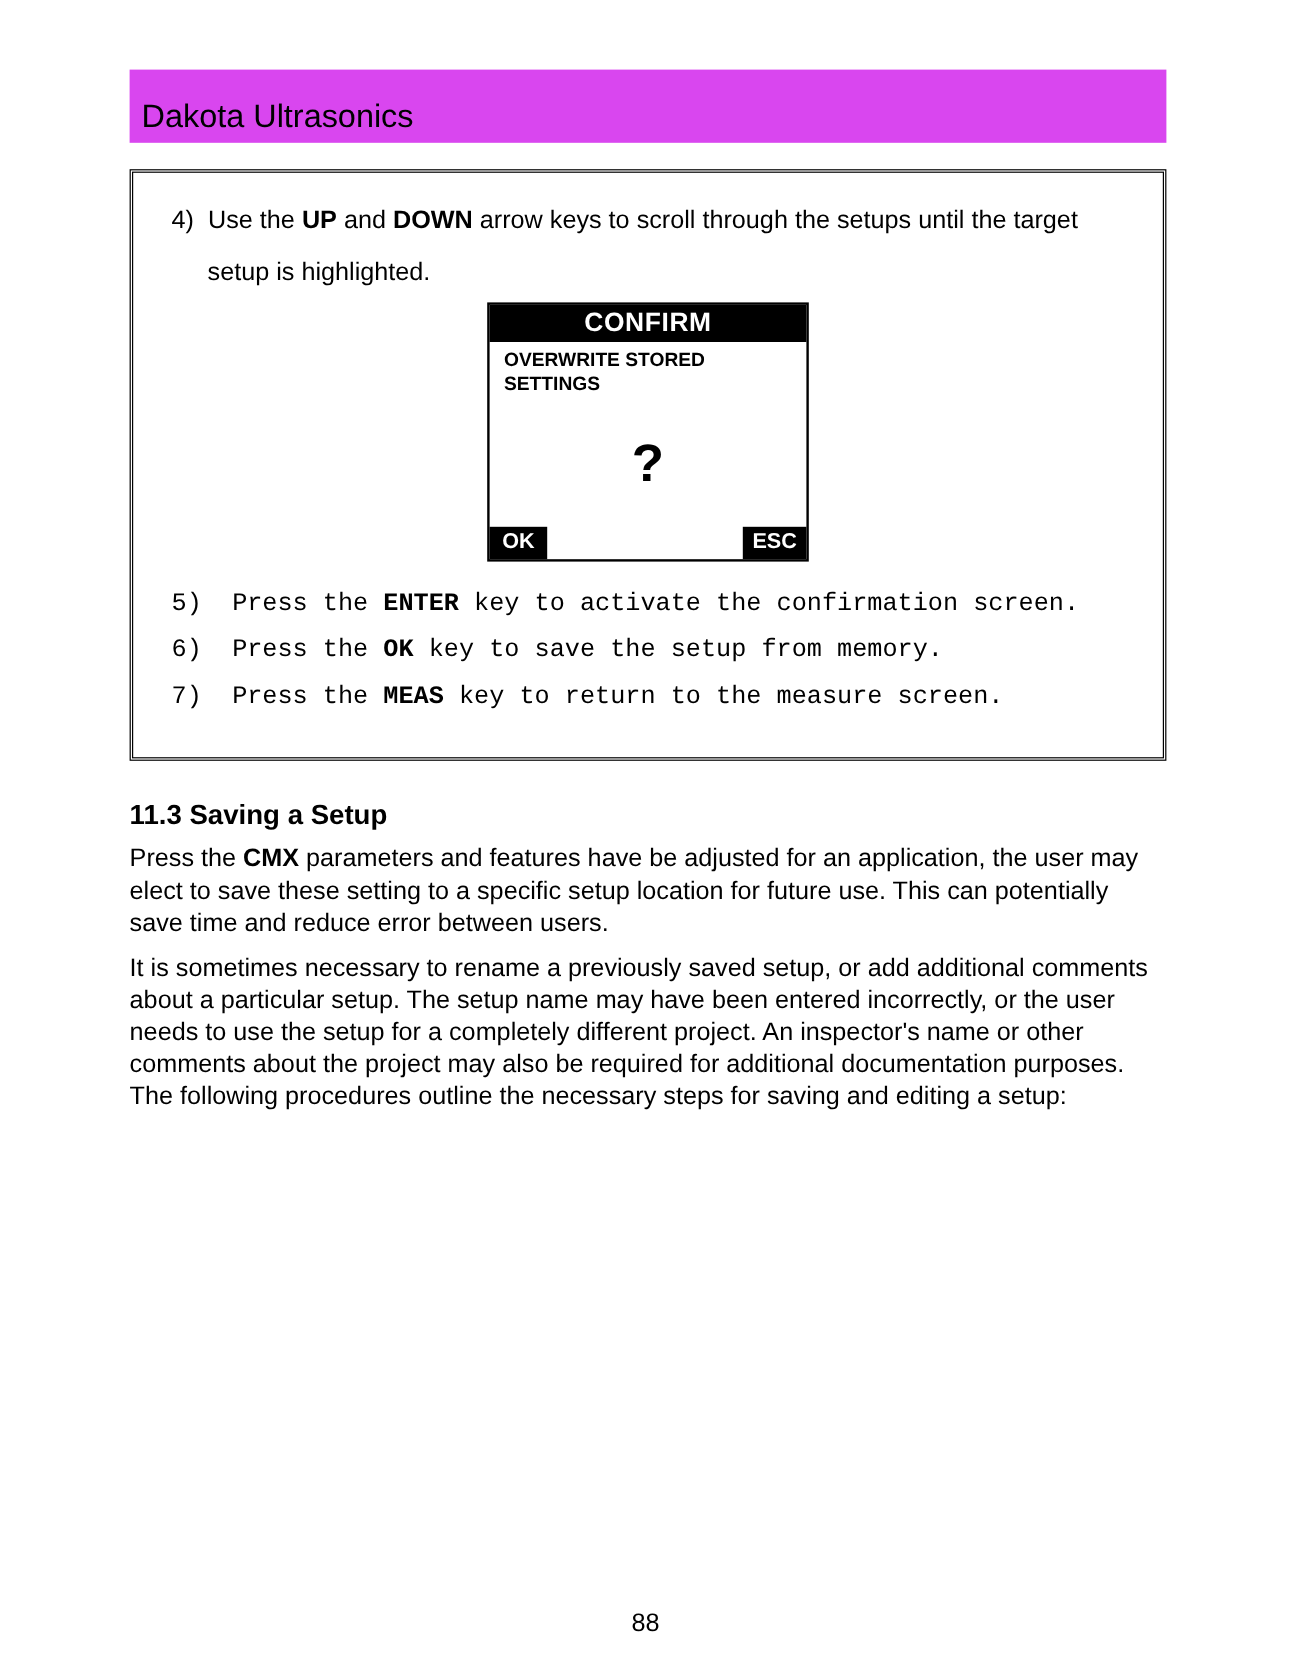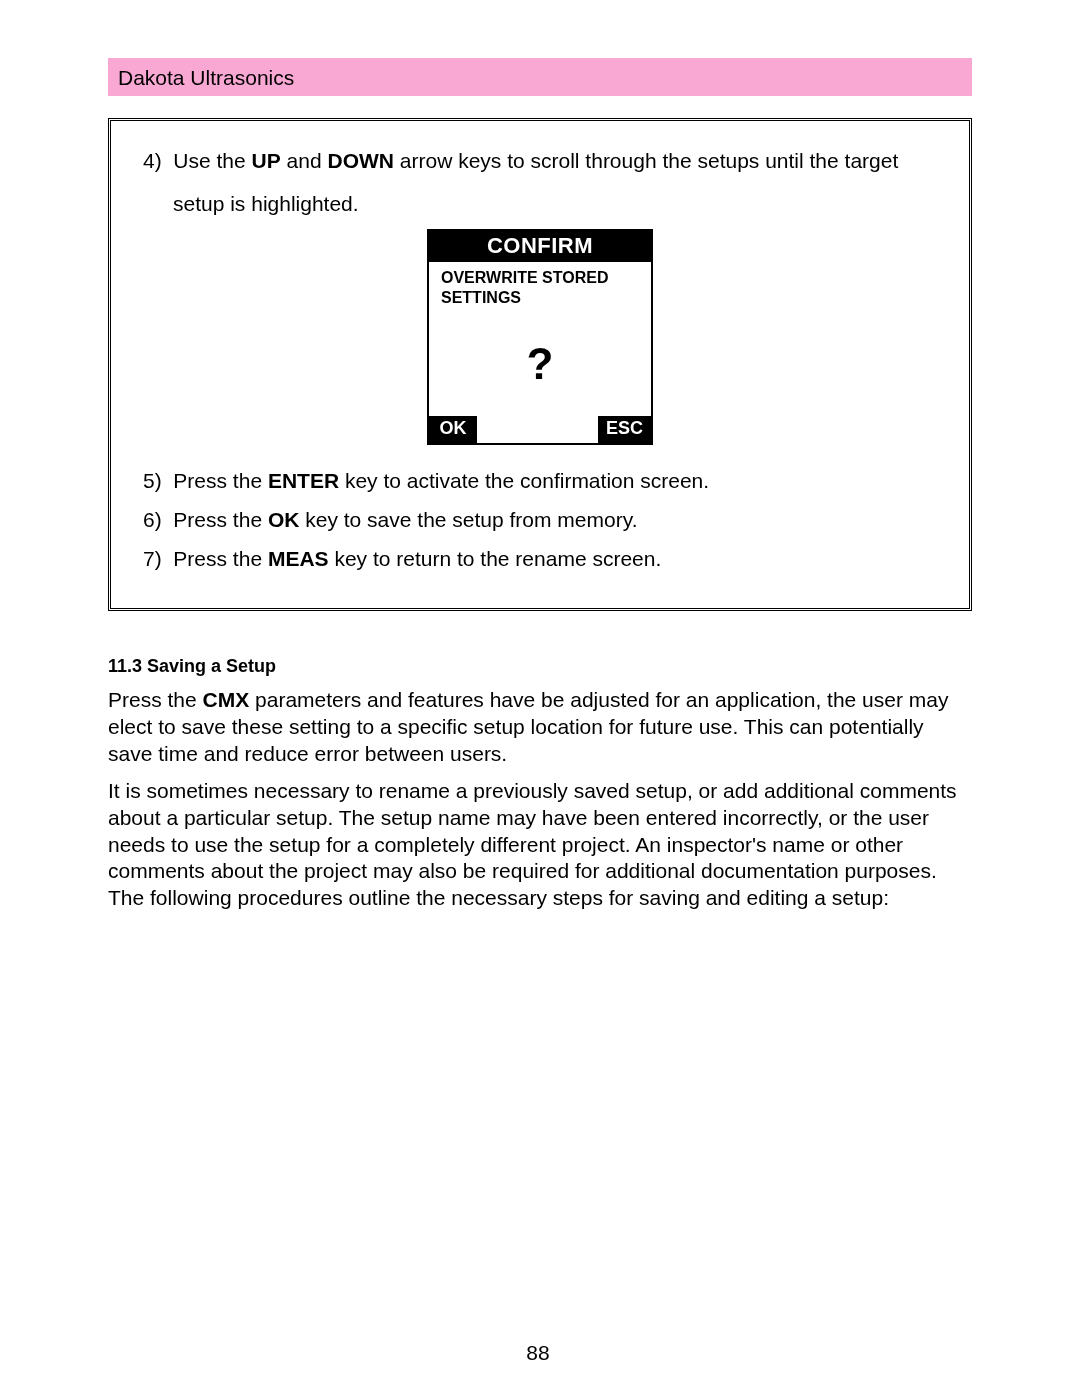--- a/index.html
+++ b/index.html
@@ -1,33 +1,33 @@
 <!DOCTYPE html>
 <html><head>
   <meta charset="utf-8">
   <style>
     * { box-sizing: border-box; margin: 0; padding: 0; }
     html, body { width: 1080px; background: #fff; font-family: Arial, Helvetica, sans-serif; color: #000; }
     .page { width: 1080px; min-height: 1397px; padding: 58px 108px 40px 108px; position: relative; }
-    .header-bar { background: #f9a8d4; padding: 8px 10px 6px 10px; font-size: 21px; margin-bottom: 22px; }
+    .header-bar { background: #d946ef; padding: 24px 10px 6px 10px; font-size: 27px; margin-bottom: 22px; }
     .double-box { border: 3px double #000; padding: 18px 22px 28px 22px; }
     .step { font-size: 21px; line-height: 2.05; margin-left: 10px; text-indent: -30px; padding-left: 30px; }
     .bold { font-weight: 700; }
     .screen-wrap { display: flex; justify-content: center; margin-top: 4px; margin-bottom: 18px; }
-    .screen { width: 226px; border: 2px solid #000; display: flex; flex-direction: column; background:#fff; }
+    .screen { width: 268px; border: 2px solid #000; display: flex; flex-direction: column; background:#fff; }
     .screen-title { background: #000; color: #fff; font-family: 'Arial Black', Arial, sans-serif; font-weight: 900; font-size: 22px; text-align:center; padding: 2px 0 3px; letter-spacing: 0.5px; }
     .screen-msg { font-family: 'Arial Black', Arial, sans-serif; font-weight: 900; font-size: 16px; line-height: 1.25; padding: 6px 8px 4px 12px; }
     .screen-body { flex: 1; display:flex; align-items:center; justify-content:center; padding: 30px 0 30px; }
     .q-icon { font-family: 'Arial Black', Arial, sans-serif; font-weight: 900; font-size: 44px; line-height: 1; }
     .screen-footer { display:flex; justify-content: space-between; padding: 0 0 0 0; }
     .screen-btn { background:#000; color:#fff; font-family: 'Arial Black', Arial, sans-serif; font-weight:900; font-size:18px; padding: 2px 8px 4px; min-width: 48px; text-align:center; }
     .screen-btn.right { text-align:center; }
-    .step.later { margin-top: -4px; }
+    .step.later { margin-top: -4px; font-family: Liberation Mono, monospace; }
     .step + .step { }
-    h2.section { font-size: 18px; font-weight: 700; margin-top: 45px; margin-bottom: 10px; }
+    h2.section { font-size: 23px; font-weight: 700; margin-top: 32px; margin-bottom: 10px; }
     p.body { font-size: 21px; line-height: 1.28; margin-bottom: 10px; }
     .italic-bold { font-weight: 700; text-align: center; }
     .page-num { position: absolute; bottom: 32px; left: 0; right: 4px; text-align: center; font-size: 21px; }
   </style>
 </head>
 <body>
 
 <div class="page">
 
   <div class="header-bar">
@@ -56,21 +56,21 @@
 
     <p class="step later">
       <span>5)</span>&nbsp;&nbsp;<span>Press the </span><span class="bold">ENTER</span><span> key to activate the confirmation screen.</span>
     </p>
 
     <p class="step later">
       <span>6)</span>&nbsp;&nbsp;<span>Press the </span><span class="bold">OK</span><span> key to save the setup from memory.</span>
     </p>
 
     <p class="step later">
-      <span>7)</span>&nbsp;&nbsp;<span>Press the </span><span class="bold">MEAS</span><span> key to return to the rename screen.</span>
+      <span>7)</span>&nbsp;&nbsp;<span>Press the </span><span class="bold">MEAS</span><span> key to return to the measure screen.</span>
     </p>
 
   </div>
 
   <h2 class="section">11.3 Saving a Setup</h2>
 
   <p class="body">
     <span>Press the </span><span class="italic-bold">CMX</span><span> parameters and features have be adjusted for an application, the user may elect to save these setting to a specific setup location for future use.  This can potentially save time and reduce error between users.</span>
   </p>
 

